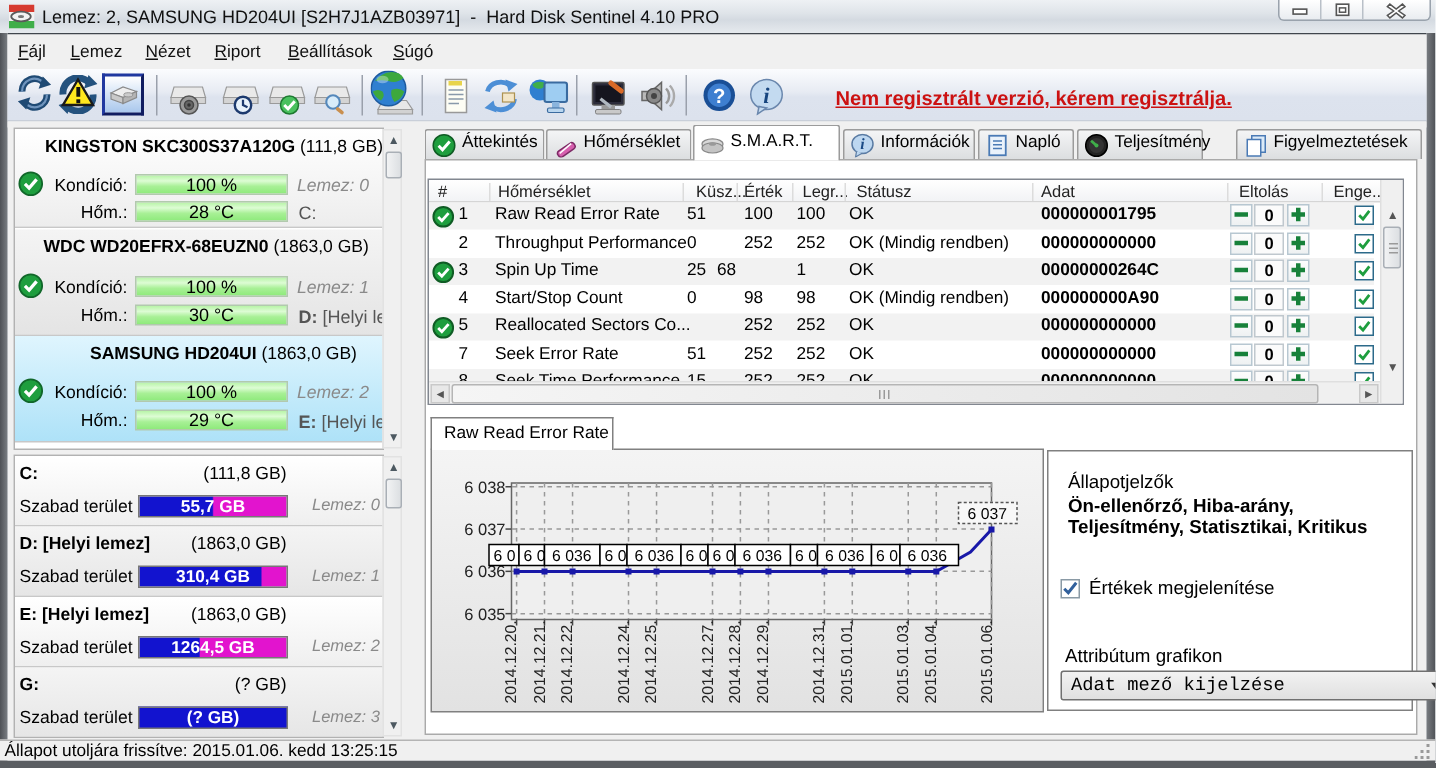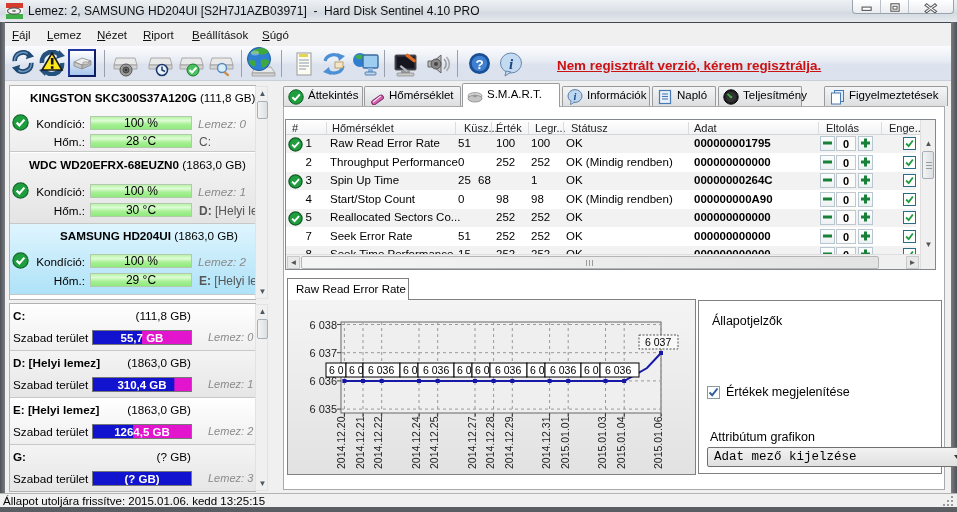--- a/index.html
+++ b/index.html
@@ -680,20 +680,21 @@
 <span class="rot" style="left:484px;top:469px;">2014.12.28.</span>
 <span class="rot" style="left:503px;top:469px;">2014.12.29.</span>
 <span class="rot" style="left:540px;top:469px;">2014.12.31.</span>
 <span class="rot" style="left:559px;top:469px;">2015.01.01.</span>
 <span class="rot" style="left:596px;top:469px;">2015.01.03.</span>
 <span class="rot" style="left:615px;top:469px;">2015.01.04.</span>
 <span class="rot" style="left:652px;top:469px;">2015.01.06.</span>
 
 <div class="abs" id="optbox">
   <div class="abs" style="left:13px;top:13px;">Állapotjelzők</div>
+  <div class="abs" style="left:13px;top:29px;font-weight:bold;">Ön-ellenőrző, Hiba-arány,<br>Teljesítmény, Statisztikai, Kritikus</div>
   <div class="abs" style="left:8px;top:85px;width:13px;height:13px;background:#fff;border:1px solid #8a9aa5;">
     <svg width="11" height="11" viewBox="0 0 11 11">
         <path d="M1.5 5.5 L4.2 8.2 L9.5 1.5" stroke="#31609c" stroke-width="2" fill="none"></path>
       </svg>
   </div>
   <div class="abs" style="left:27px;top:84px;">Értékek megjelenítése</div>
   <div class="abs" style="left:11px;top:129px;">Attribútum grafikon</div>
   <div class="abs" style="left:8px;top:146px;width:262px;height:20px;border:1px solid #707070;border-radius:2px;background:linear-gradient(180deg,#f2f2f2,#e0e0e0);font-family:Liberation Mono, monospace;">
     <span style="position:absolute;left:6px;top:2px;font-size:12.5px;">Adat mező kijelzése</span>
     <svg style="position:absolute;right:5px;top:7px;" width="9" height="6" viewBox="0 0 9 6">

